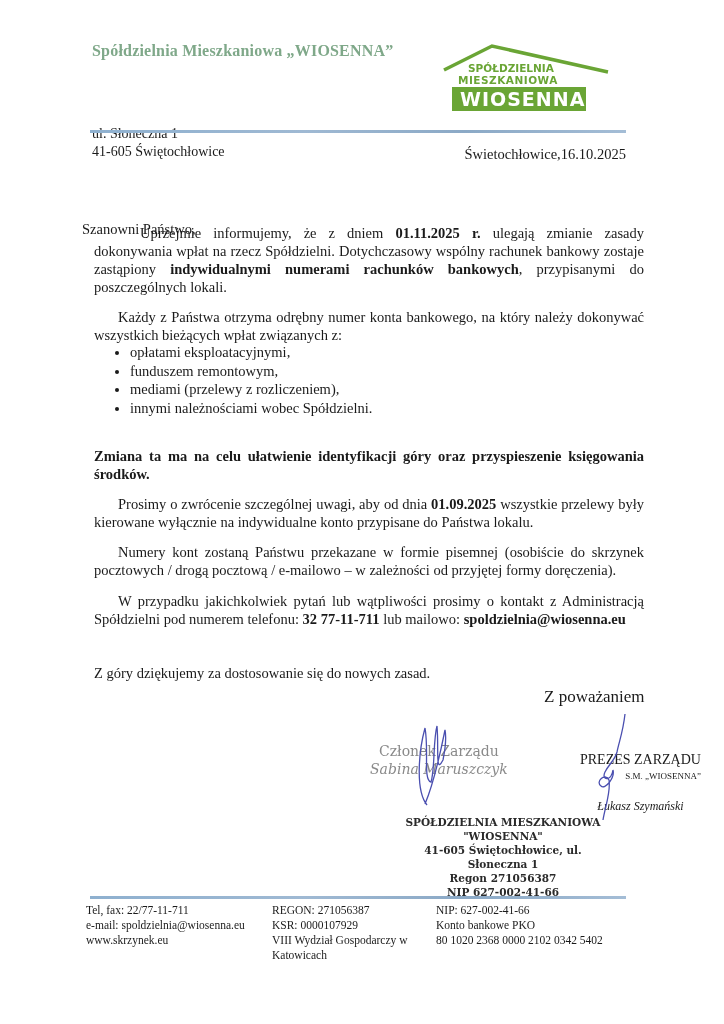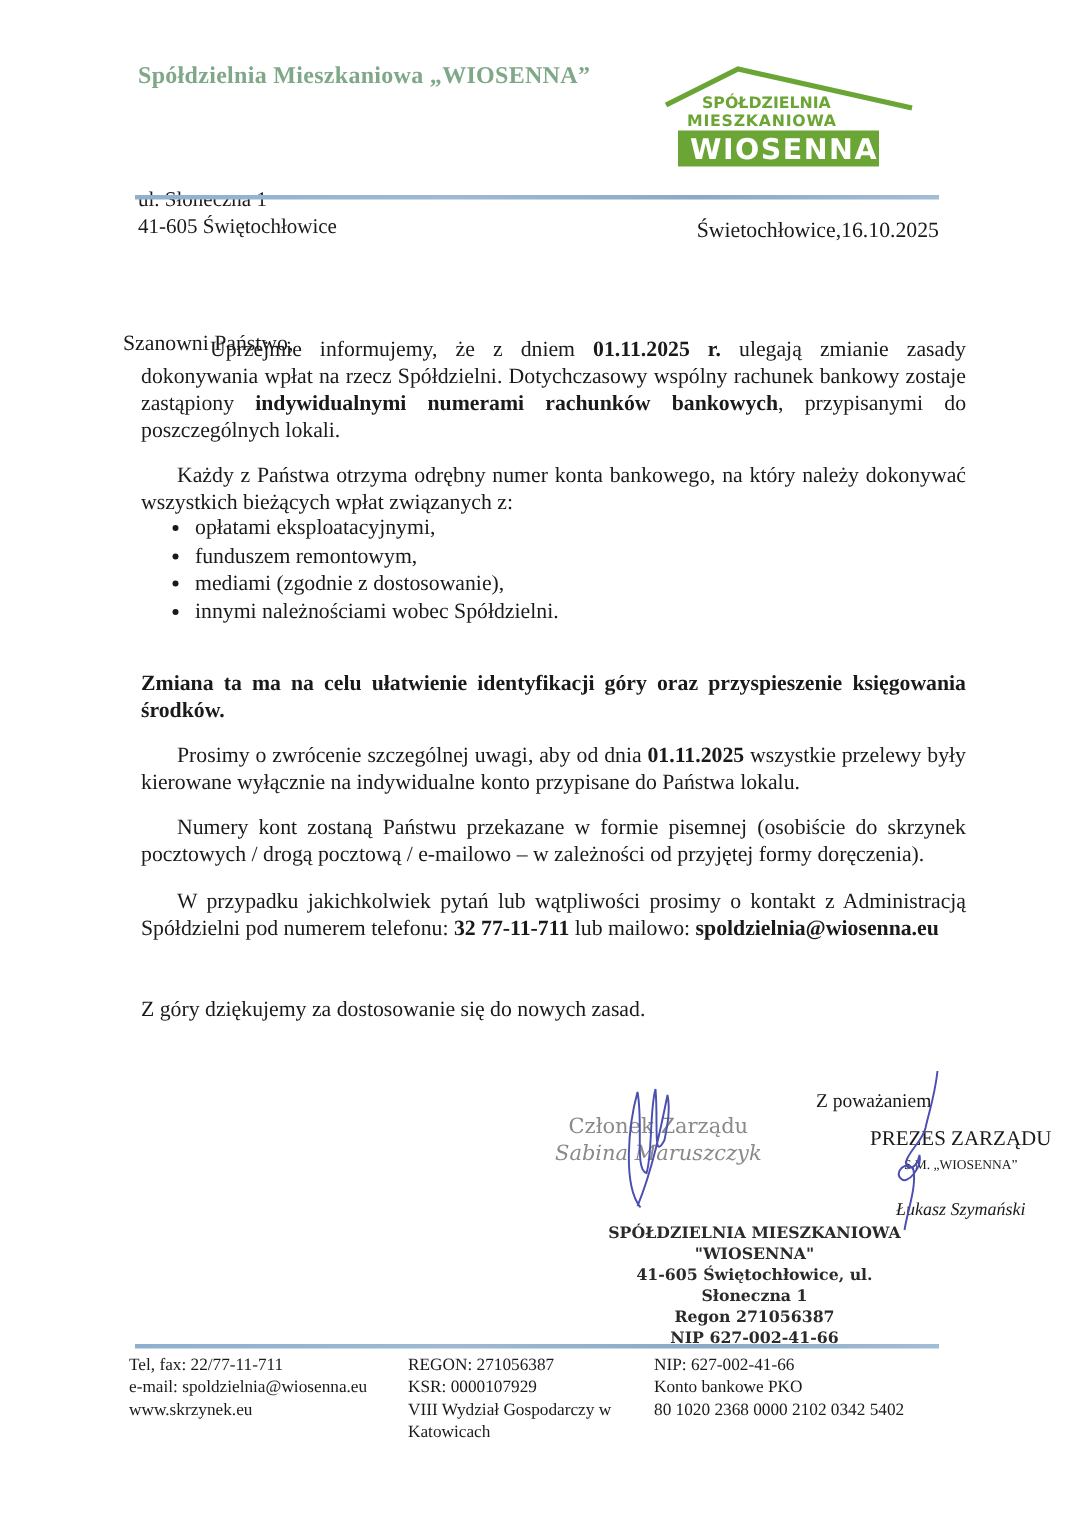--- a/index.html
+++ b/index.html
@@ -10,25 +10,25 @@
     .addr { left: 92px; top: 81px; font-size: 14px; line-height: 18px; margin-top: 44px; }
     .logo { left: 440px; top: 42px; width: 170px; height: 72px; }
     .rule { left: 90px; width: 536px; height: 3px; background: linear-gradient(90deg,#8eb0cf,#9fb9d3 40%,#8ba9c6 70%,#a4bdd6); }
     .date { right: 98px; top: 146px; font-size: 14.5px; }
     .greet { left: 82px; top: 176px; font-size: 14.5px; margin-top: 45px; }
     p.par { position: absolute; left: 82px; width: 550px; margin: 12px; font-size: 14.5px; line-height: 18px; text-align: justify; }
     .indent { text-indent: 46px; }
     .indent2 { text-indent: 24px; }
     ul.bullets { position: absolute; left: 82px; top: 343px; margin: 0; padding: 0 0 0 48px; font-size: 14.5px; line-height: 18.5px; }
     ul.bullets li { padding-left: 0; }
-    .regards { left: 544px; top: 726px; font-size: 13px; }
+    .regards { left: 544px; top: 687px; font-size: 17px; }
     .sig-left { left: 370px; top: 742px; text-align: center; font-family: "DejaVu Serif", serif; color: #8a8a8a; font-size: 14px; line-height: 18px; }
     .sig-left .name { font-style: italic; }
     .sig-right { left: 545px; top: 752px; text-align: center; font-size: 14px; line-height: 16px; margin-left: 35px; }
-    .sig-right .small { font-size: 9px; }
+    .sig-right .small { font-size: 9px; text-align: right; }
     .sig-right .name { font-style: italic; font-size: 12px; margin-top: 14px; }
     .stamp { left: 398px; top: 815px; width: 210px; text-align: center; font-family: "DejaVu Serif", serif; font-weight: bold; font-size: 10.5px; line-height: 14px; color: #2a2a2a; }
     .footer { top: 903px; font-size: 11.5px; line-height: 15px; }
     .f1 { left: 86px; }
     .f2 { left: 272px; width: 160px; }
     .f3 { left: 436px; }
     .signature-svg { position: absolute; }
   </style>
 </head>
 <body>
@@ -56,28 +56,28 @@
 
 <p class="par indent" style="top:212px;">
   <span>Uprzejmie informujemy, że z dniem </span><b>01.11.2025 r.</b><span> ulegają zmianie zasady dokonywania wpłat na rzecz Spółdzielni. Dotychczasowy wspólny rachunek bankowy zostaje zastąpiony </span><b>indywidualnymi numerami rachunków bankowych</b><span>, przypisanymi do poszczególnych lokali.</span>
 </p>
 
 <p class="par indent2" style="top:296px;">Każdy z Państwa otrzyma odrębny numer konta bankowego, na który należy dokonywać wszystkich bieżących wpłat związanych z:</p>
 
 <ul class="bullets">
   <li>opłatami eksploatacyjnymi,</li>
   <li>funduszem remontowym,</li>
-  <li>mediami (zgodnie z dostosowanie),</li>
+  <li>mediami (przelewy z rozliczeniem),</li>
   <li>innymi należnościami wobec Spółdzielni.</li>
 </ul>
 
 <p class="par" style="top:435px; font-weight:bold;">Zmiana ta ma na celu ułatwienie identyfikacji góry oraz przyspieszenie księgowania środków.</p>
 
 <p class="par indent2" style="top:483px;">
-  <span>Prosimy o zwrócenie szczególnej uwagi, aby od dnia </span><b>01.11.2025</b><span> wszystkie przelewy były kierowane wyłącznie na indywidualne konto przypisane do Państwa lokalu.</span>
+  <span>Prosimy o zwrócenie szczególnej uwagi, aby od dnia </span><b>01.09.2025</b><span> wszystkie przelewy były kierowane wyłącznie na indywidualne konto przypisane do Państwa lokalu.</span>
 </p>
 
 <p class="par indent2" style="top:531px;">Numery kont zostaną Państwu przekazane w formie pisemnej (osobiście do skrzynek pocztowych / drogą pocztową / e-mailowo – w zależności od przyjętej formy doręczenia).</p>
 
 <p class="par indent2" style="top:580px;">
   <span>W przypadku jakichkolwiek pytań lub wątpliwości prosimy o kontakt z Administracją Spółdzielni pod numerem telefonu: </span><b>32 77-11-711</b><span> lub mailowo: </span><b>spoldzielnia@wiosenna.eu</b>
 </p>
 
 <p class="par" style="top:652px;">Z góry dziękujemy za dostosowanie się do nowych zasad.</p>
 

